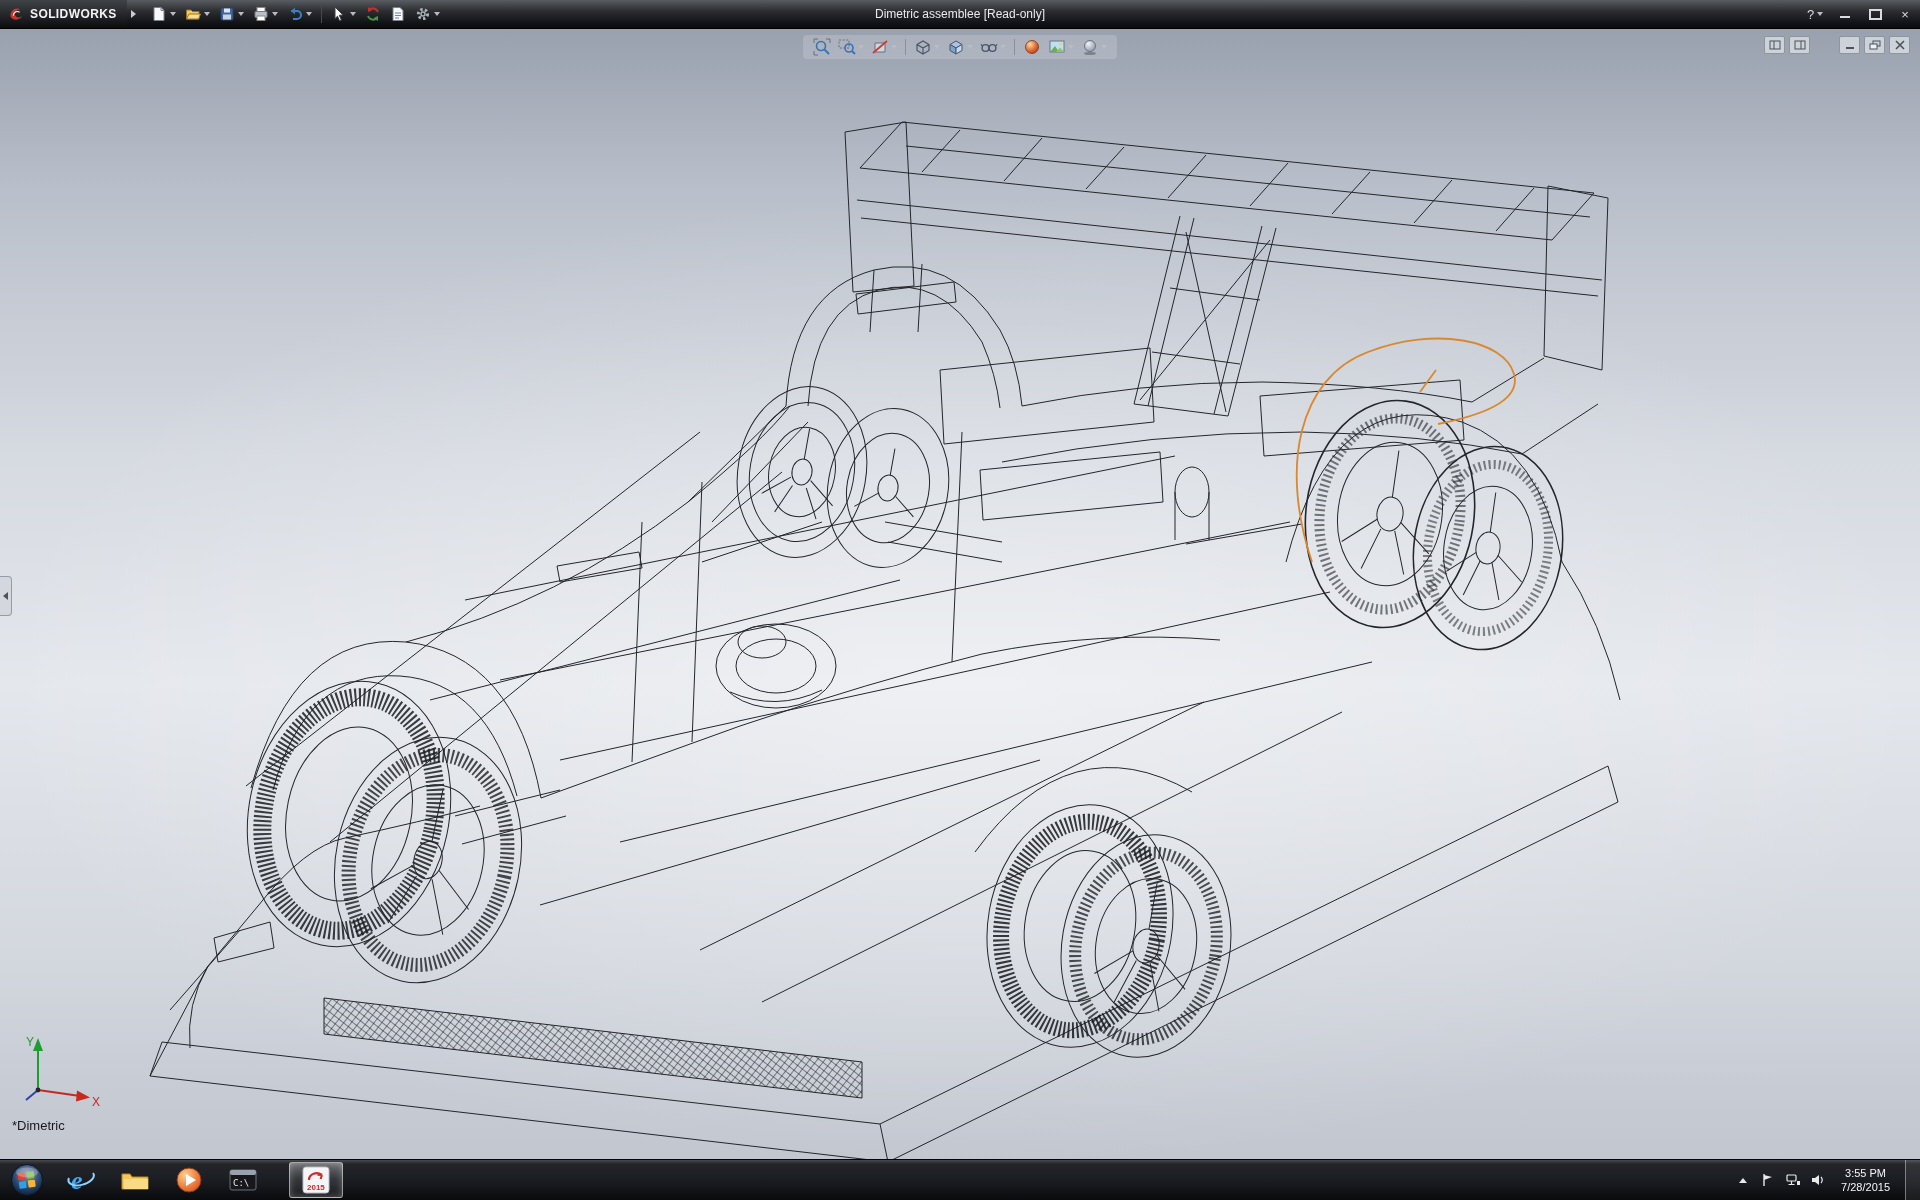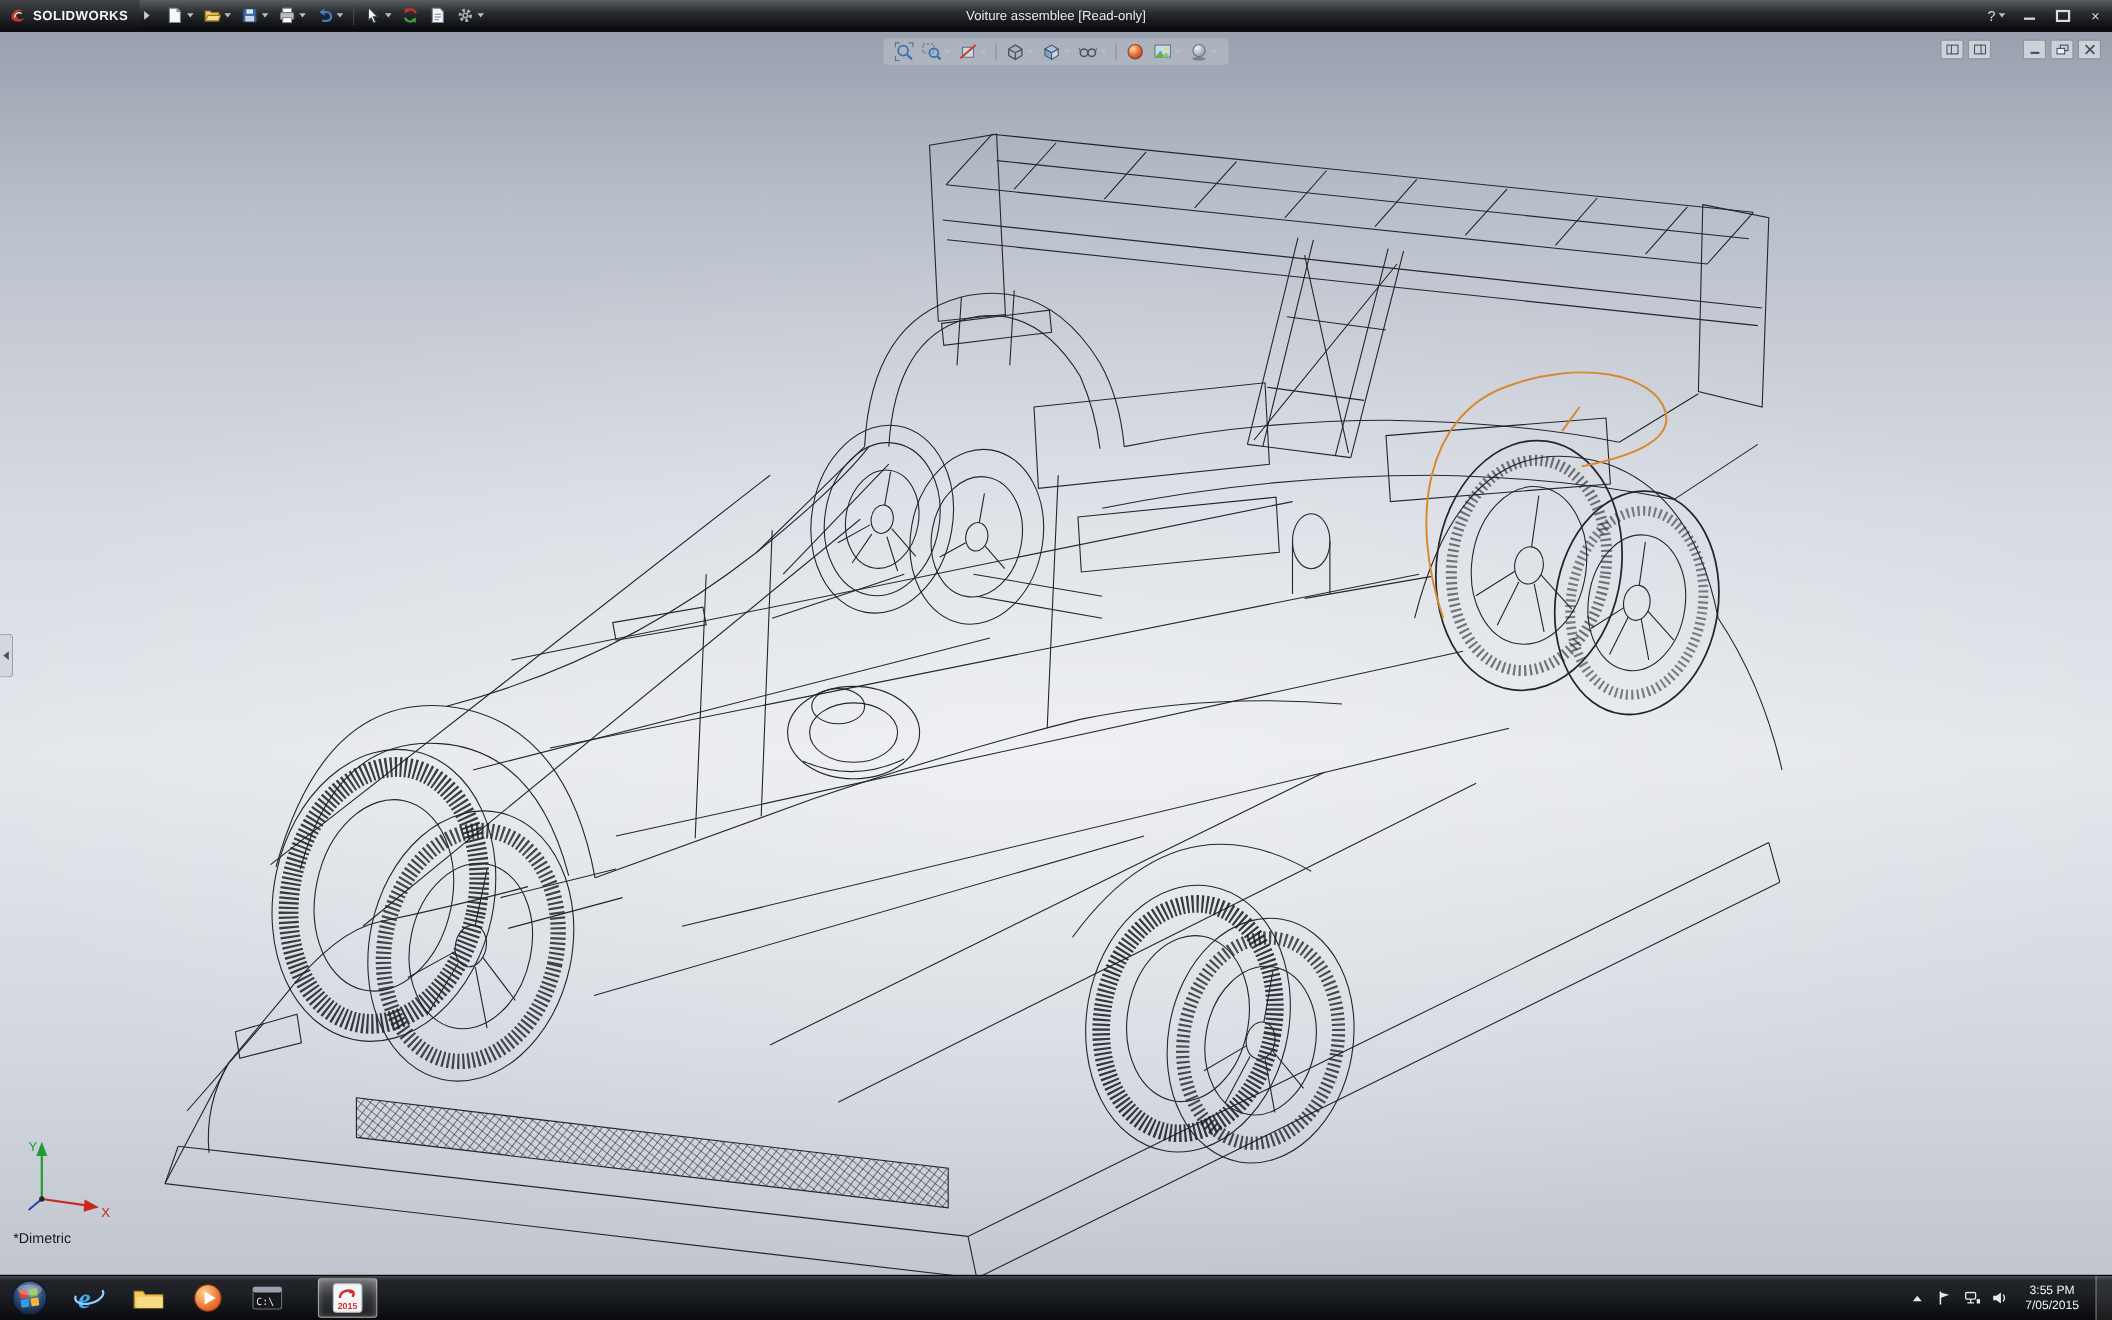--- a/index.html
+++ b/index.html
@@ -152,21 +152,21 @@
       </div>
       <div class="tbtn">
         <svg width="16" height="16">
             <circle cx="8" cy="8" r="4.6" fill="none" stroke="#aab0b8" stroke-width="3" stroke-dasharray="2.4 2.2"></circle>
             <circle cx="8" cy="8" r="2" fill="none" stroke="#aab0b8" stroke-width="1.5"></circle>
           </svg>
         <span class="caret"></span>
       </div>
     </div>
 
-    <div class="win-title">Voiture assemblee [Read-only]</div>
+    <div class="win-title">Dimetric assemblee [Read-only]</div>
 
     <div class="win-controls">
       <div class="wc">
         <span>?</span>
         <span class="caret"></span>
       </div>
       <div class="wc">
           <span class="min-glyph"></span>
         </div>
       <div class="wc">
@@ -542,19 +542,19 @@
           </svg>
       </div>
       <div class="tray-btn">
         <svg width="14" height="12">
             <polygon points="1,4 4,4 8,1 8,11 4,8 1,8" fill="#e8eaec"></polygon>
             <path d="M10 3 Q12.5 6 10 9" stroke="#e8eaec" fill="none" stroke-width="1.2"></path>
           </svg>
       </div>
       <div class="clock">
         <div>3:55 PM</div>
-        <div>7/05/2015</div>
+        <div>7/28/2015</div>
       </div>
       <div class="show-desktop"></div>
     </div>
   </div>
 
 </div>
 
 </body></html>

